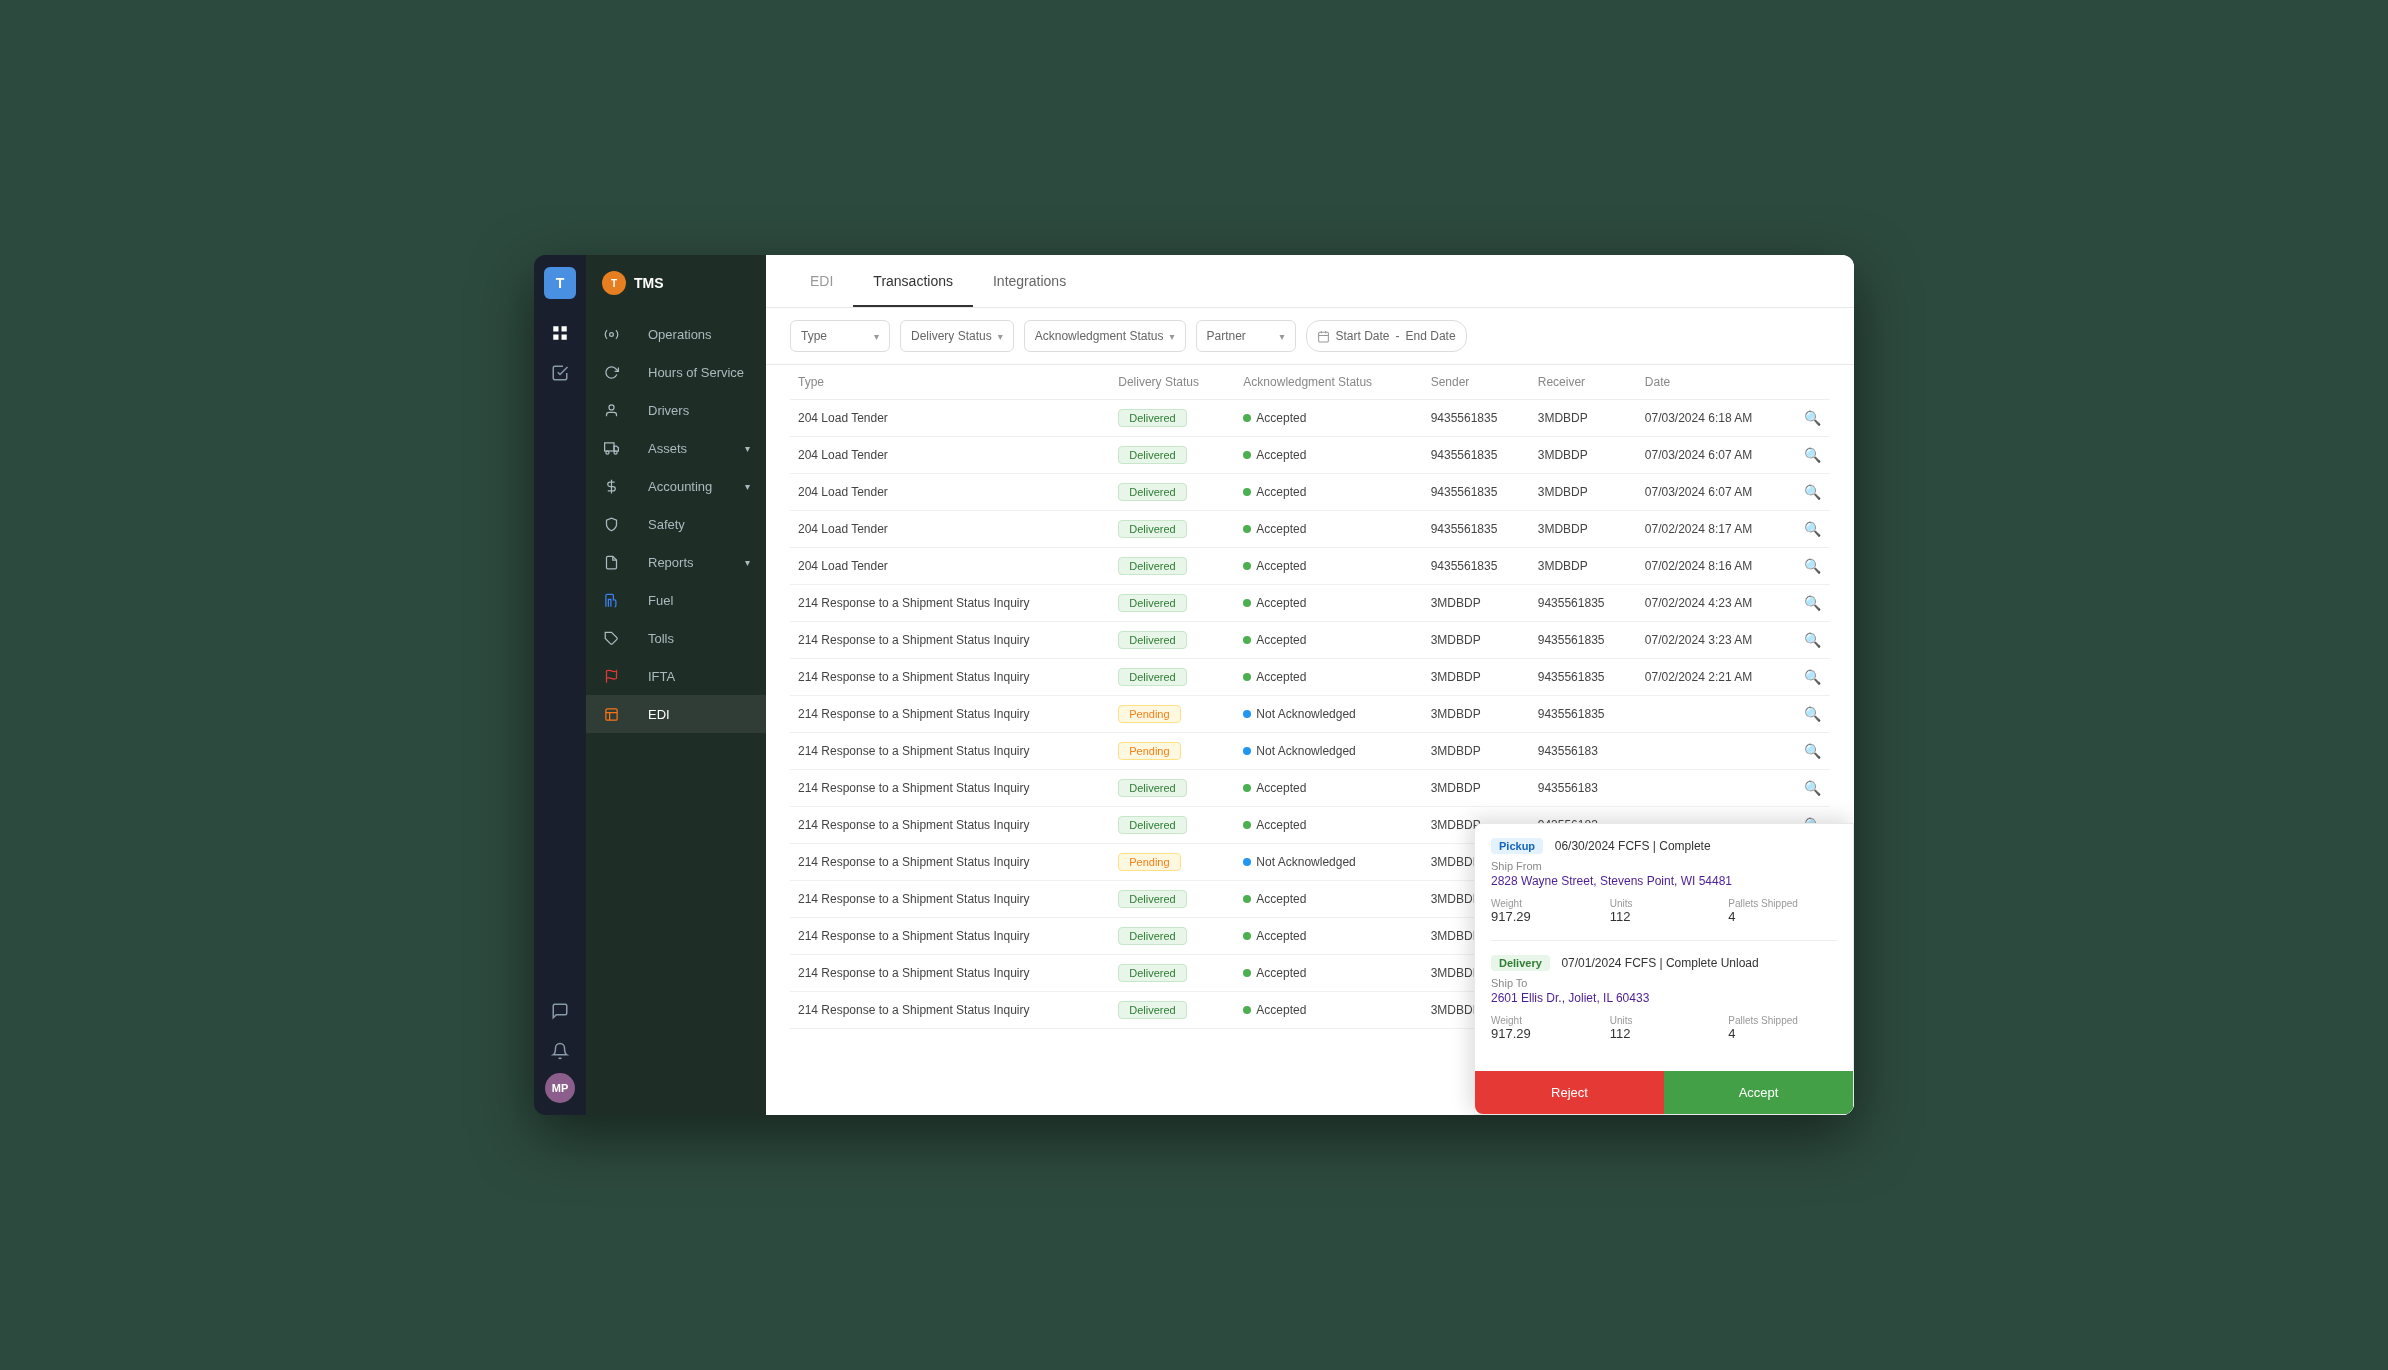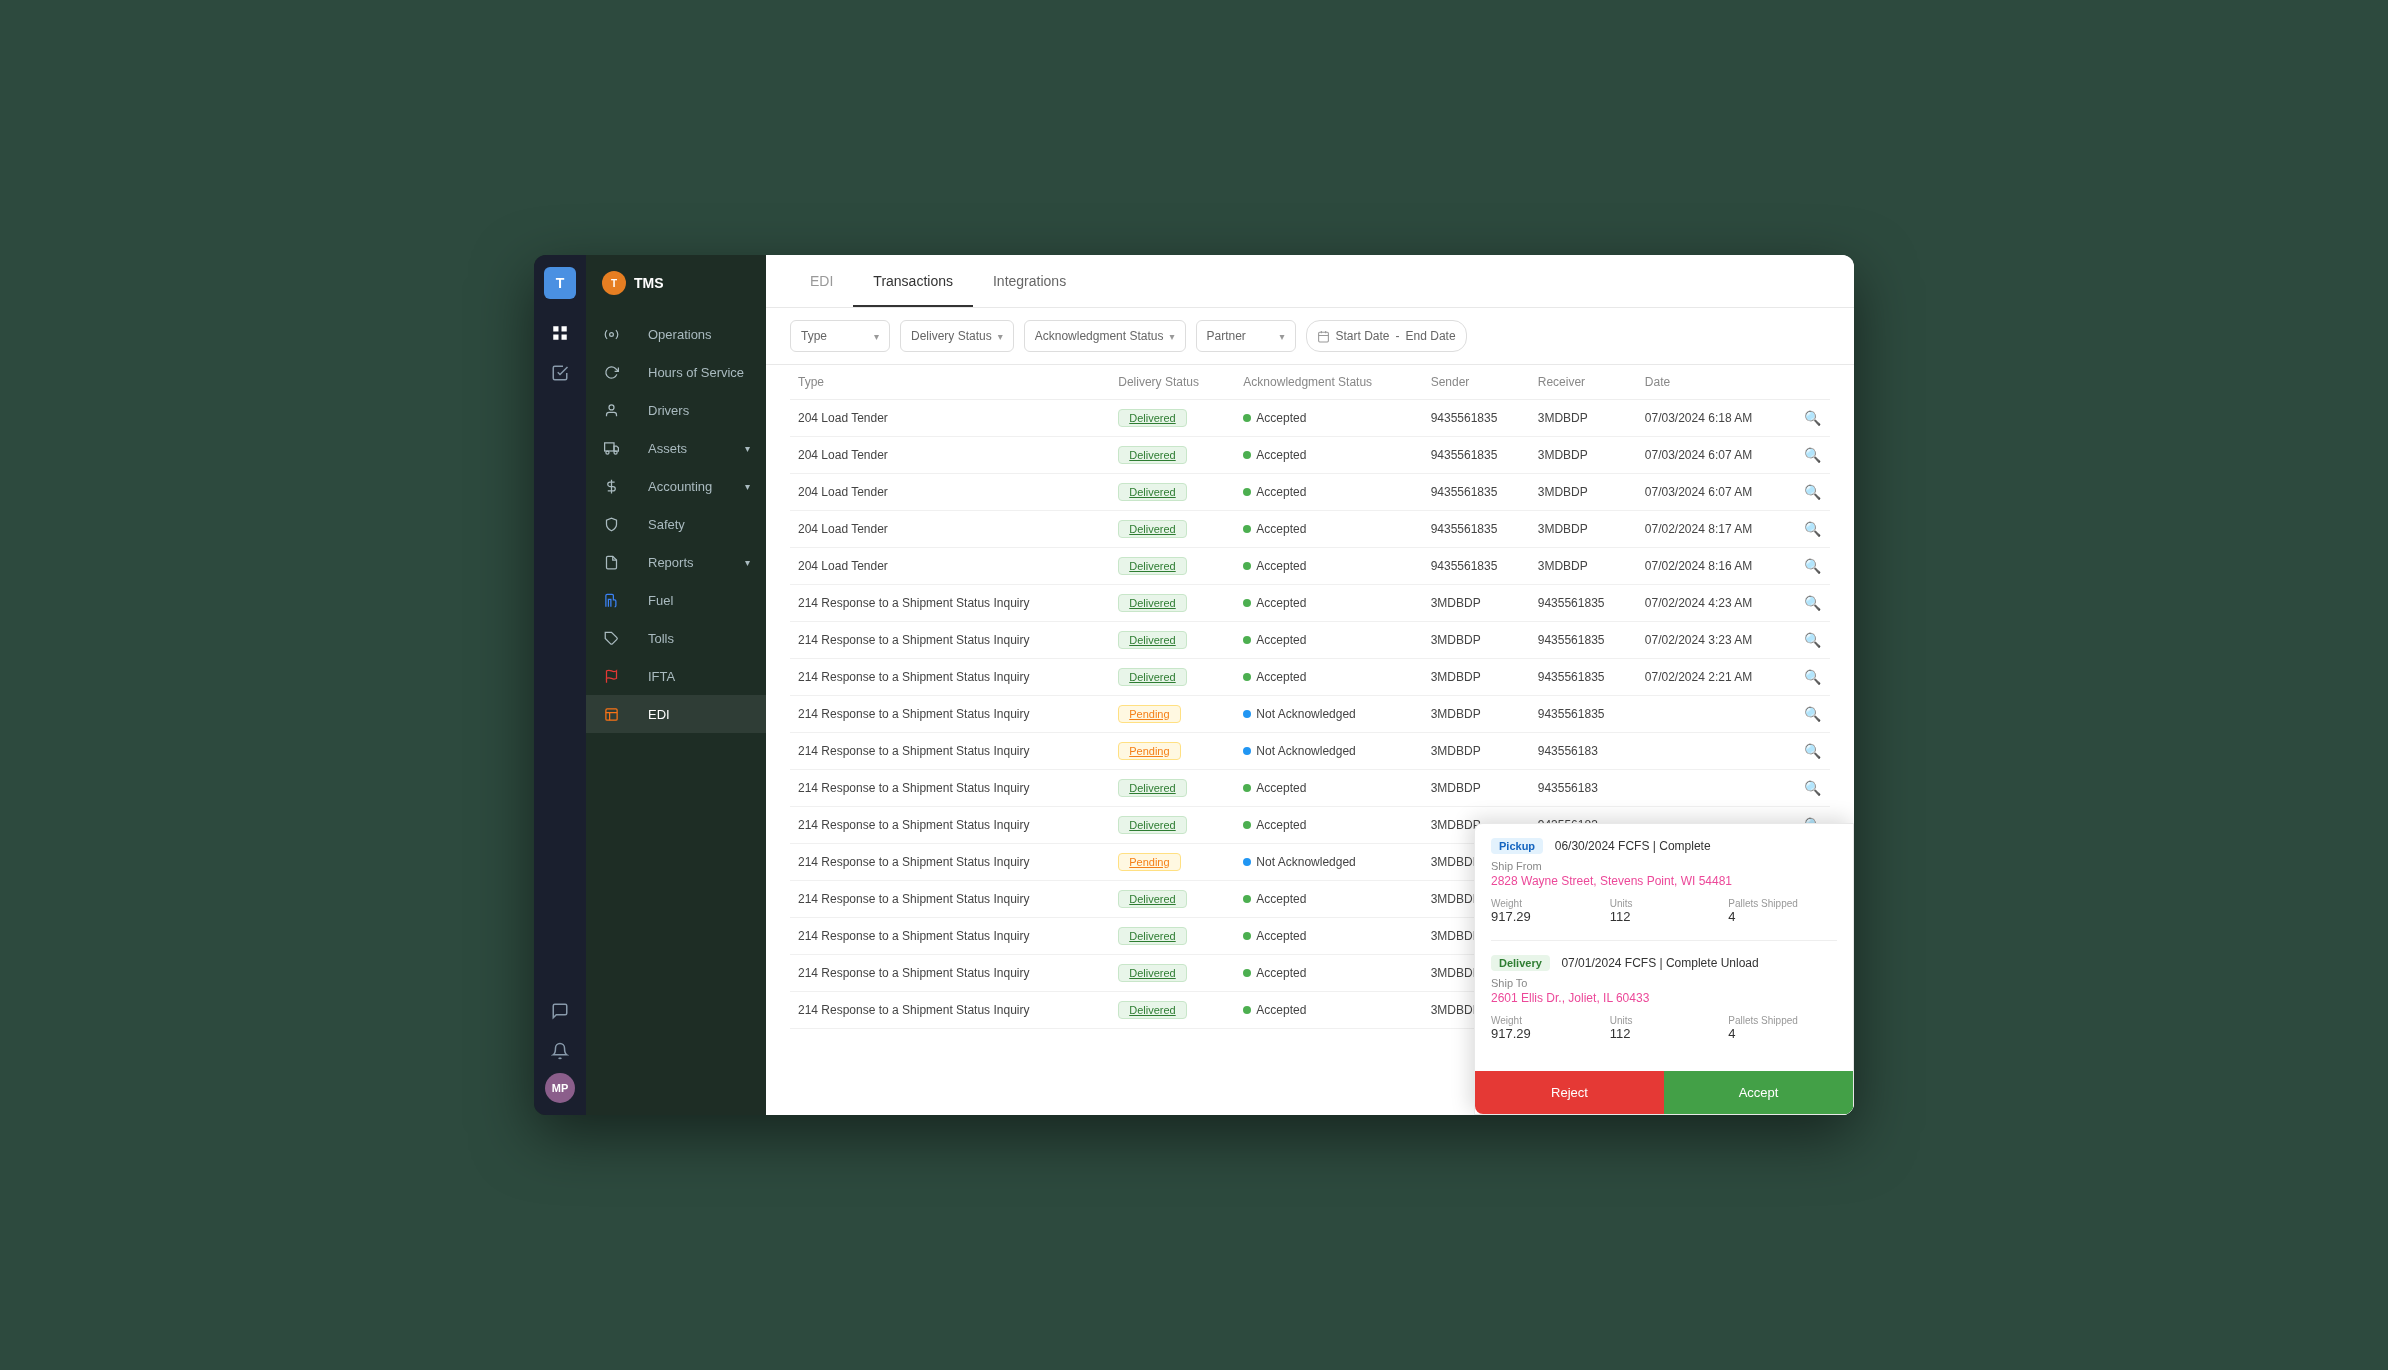--- a/index.html
+++ b/index.html
@@ -41,42 +41,42 @@
     .filter-select { height: 32px; padding: 0 10px; border: 1px solid #ddd; border-radius: 6px; font-size: 12px; color: #666; background: white; display: flex; align-items: center; gap: 6px; cursor: pointer; min-width: 100px; }
     .filter-select .chevron { margin-left: auto; font-size: 10px; color: #999; }
     .date-range { display: flex; align-items: center; gap: 6px; border: 1px solid #ddd; border-radius: 14px; padding: 0 10px; height: 32px; font-size: 12px; color: #666; }
 
     
     .table-container { flex: 1; overflow-y: auto; padding: 0 24px; background: white; position: relative; }
     .table { width: 100%; border-collapse: collapse; }
     .table th { padding: 10px 8px; text-align: left; font-size: 12px; color: #888; font-weight: 500; border-bottom: 1px solid #eee; position: sticky; top: 0; background: white; z-index: 10; }
     .table td { padding: 9px 8px; border-bottom: 1px solid #f0f0f0; font-size: 12px; color: #444; }
     
-    .badge { display: inline-block; padding: 2px 10px; border-radius: 4px; font-size: 11px; font-weight: 500; text-decoration: underline; }
+    .badge { display: inline-block; padding: 2px 10px; border-radius: 4px; font-size: 11px; font-weight: 500; }
     .badge-delivered { background: #e8f5e9; color: #2e7d32; border: 1px solid #c8e6c9; }
     .badge-pending { background: #fff8e1; color: #f57f17; border: 1px solid #ffe082; }
     
     .ack-status { display: flex; align-items: center; gap: 5px; }
     .dot { width: 8px; height: 8px; border-radius: 50%; display: inline-block; }
     .dot-green { background: #4caf50; }
     .dot-blue { background: #2196f3; }
     
     .search-icon-btn { color: #bbb; font-size: 14px; cursor: pointer; float: right; }
 
     
     .stops-popup { position: absolute; right: 0; bottom: 0; width: 380px; background: white; border-radius: 8px 0 0 0; box-shadow: -4px -4px 20px rgba(0,0,0,0.15); border: 1px solid #e8e8e8; z-index: 100; }
     .stops-header { padding: 14px 16px 10px; font-size: 15px; font-weight: 600; color: #333; border-bottom: 1px solid #eee; }
     .stops-body { padding: 14px 16px; overflow-y: auto; max-height: 380px; }
     .stop-row { margin-bottom: 16px; }
     .stop-badge { display: inline-flex; align-items: center; padding: 2px 8px; border-radius: 4px; font-size: 11px; font-weight: 600; margin-right: 8px; }
     .stop-badge-pickup { background: #e3f2fd; color: #1565c0; }
     .stop-badge-delivery { background: #e8f5e9; color: #2e7d32; }
     .stop-title { font-size: 12px; color: #333; font-weight: 500; display: inline; }
     .stop-label { font-size: 11px; color: #888; margin-top: 6px; }
-    .stop-address { font-size: 12px; color: #ec4899; margin-top: 2px; }
+    .stop-address { font-size: 12px; color: #4c1d95; margin-top: 2px; }
     .stop-metrics { display: grid; grid-template-columns: 1fr 1fr 1fr; gap: 10px; margin-top: 10px; }
     .metric-label { font-size: 10px; color: #999; }
     .metric-value { font-size: 13px; color: #333; font-weight: 500; }
     .stop-divider { border: none; border-top: 1px solid #eee; margin: 14px 0; }
     .stops-footer { display: grid; grid-template-columns: 1fr 1fr; border-radius: 15px; }
     .btn-reject { background: #e53935; color: white; border: none; padding: 14px; font-size: 13px; font-weight: 500; cursor: pointer; border-radius: 0 0 0 8px; }
     .btn-accept { background: #43a047; color: white; border: none; padding: 14px; font-size: 13px; font-weight: 500; cursor: pointer; border-radius: 0; }
 
     .content-wrapper { position: relative; flex: 1; display: flex; flex-direction: column; overflow: hidden; }
   </style>

